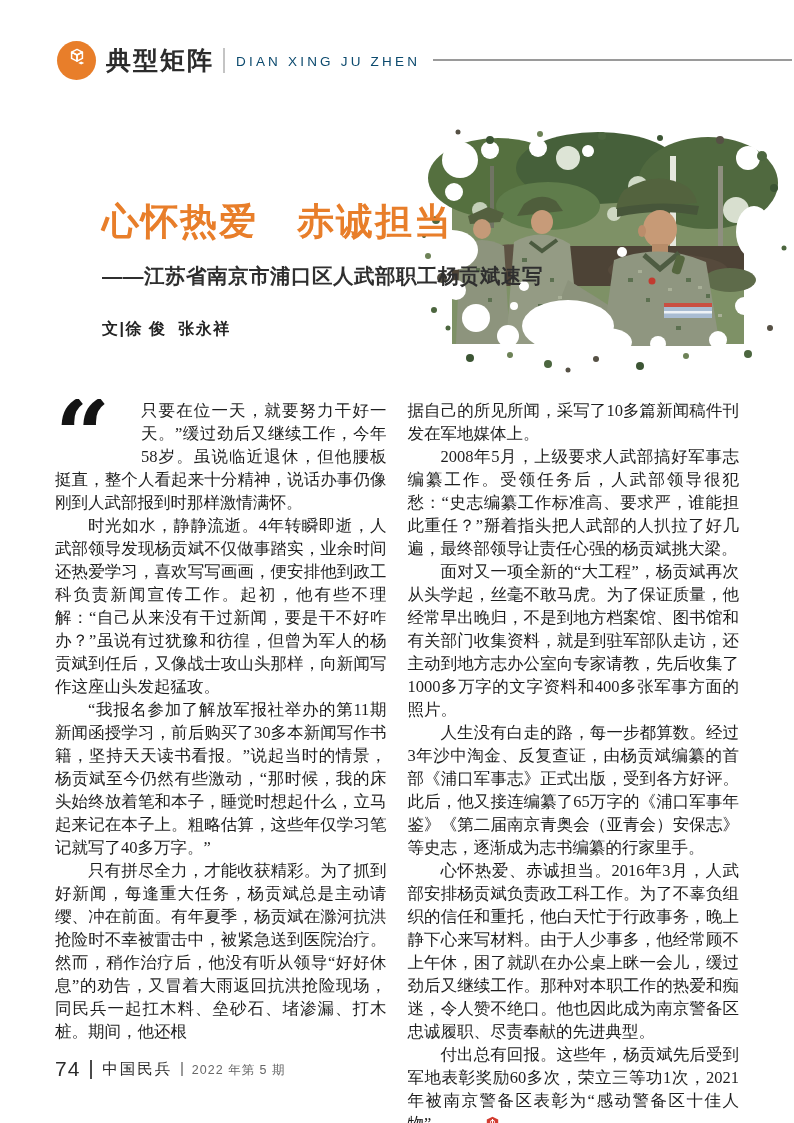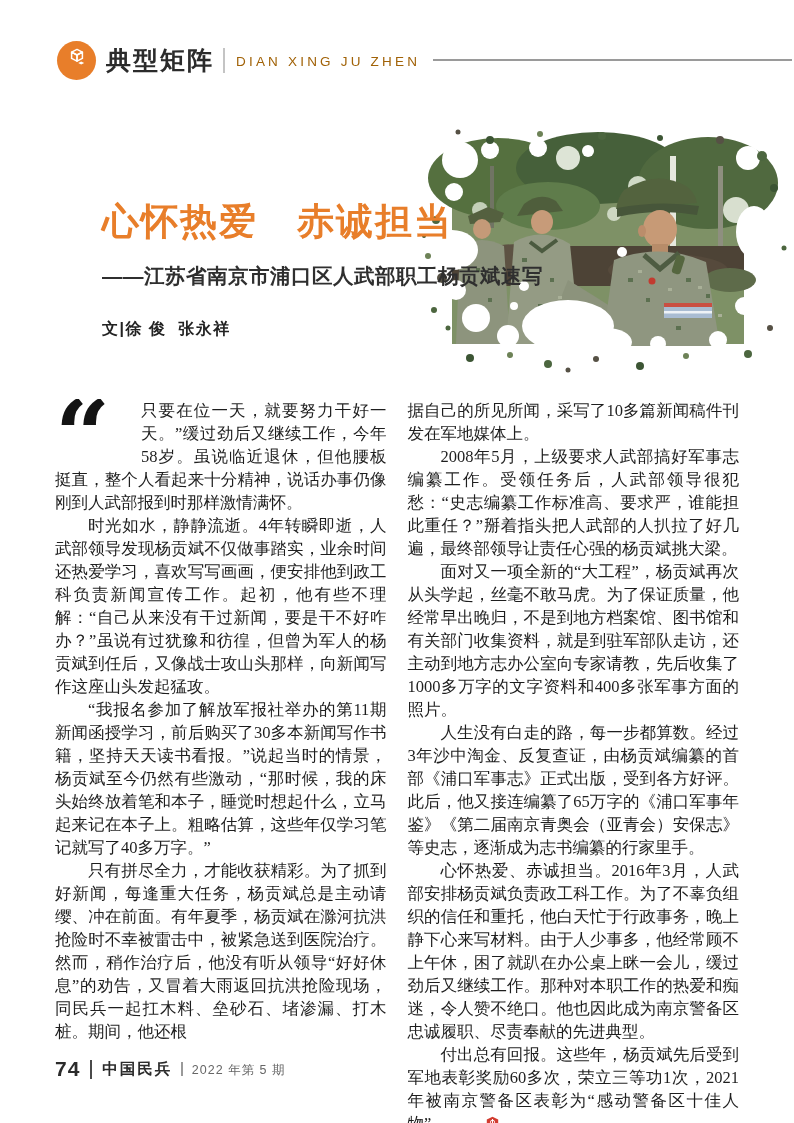--- a/index.html
+++ b/index.html
@@ -21,21 +21,21 @@
     flex:0 0 auto;
   }
   .section-title {
     margin-left:10px; font-size:25px; font-weight:700; color:#2b2b2b;
     letter-spacing:2px; white-space:nowrap;
   }
   .header-divider {
     width:2px; height:25px; background:#c4c4c4; margin:0 11px 0 9px; flex:0 0 auto;
   }
   .section-pinyin {
-    font-size:13.5px; color:#a16207; letter-spacing:3.2px; white-space:nowrap;
+    font-size:13.5px; color:#0c4a6e; letter-spacing:3.2px; white-space:nowrap;
     padding-top:2px;
   }
   .header-rule { flex:1 1 auto; height:1.5px; background:#9a9a9a; margin-left:13px; }
 
   
   .photo-wrap { position:absolute; left:418px; top:128px; width:376px; height:248px; z-index:1; }
 
   
   .title-block { position:absolute; left:102px; top:200px; z-index:2; }
   .article-title {
@@ -70,23 +70,23 @@
     font-size:96px; line-height:0.78; color:#141414;
     font-weight:700; overflow:hidden;
   }
   .endmark { display:inline-block; margin-left:5px; vertical-align:-2px; }
 
   
   .footer {
     position:absolute; left:55px; top:1056px; height:26px;
     display:flex; align-items:center; z-index:2;
   }
-  .footer .page-num { font-size:21px; font-weight:700; color:#2b2b2b; letter-spacing:1px;text-align:right; }
+  .footer .page-num { font-size:21px; font-weight:400; color:#2b2b2b; letter-spacing:1px;text-align:right; }
   .fbar1 { width:2px; height:19px; background:#4a4a4a; margin:0 10px; }
-  .footer .magazine { font-size:15.5px; font-weight:700; color:#2b2b2b; letter-spacing:2px; }
+  .footer .magazine { font-size:15.5px; font-weight:400; color:#2b2b2b; letter-spacing:2px; }
   .fbar2 { width:1.5px; height:14px; background:#9a9a9a; margin:0 9px; }
   .footer .issue { font-size:12.5px; color:#666666; letter-spacing:1px; padding-top:2px; }
 </style>
 </head>
 <body>
 
 <div class="page">
 
   <div class="header">
     <div class="badge">

